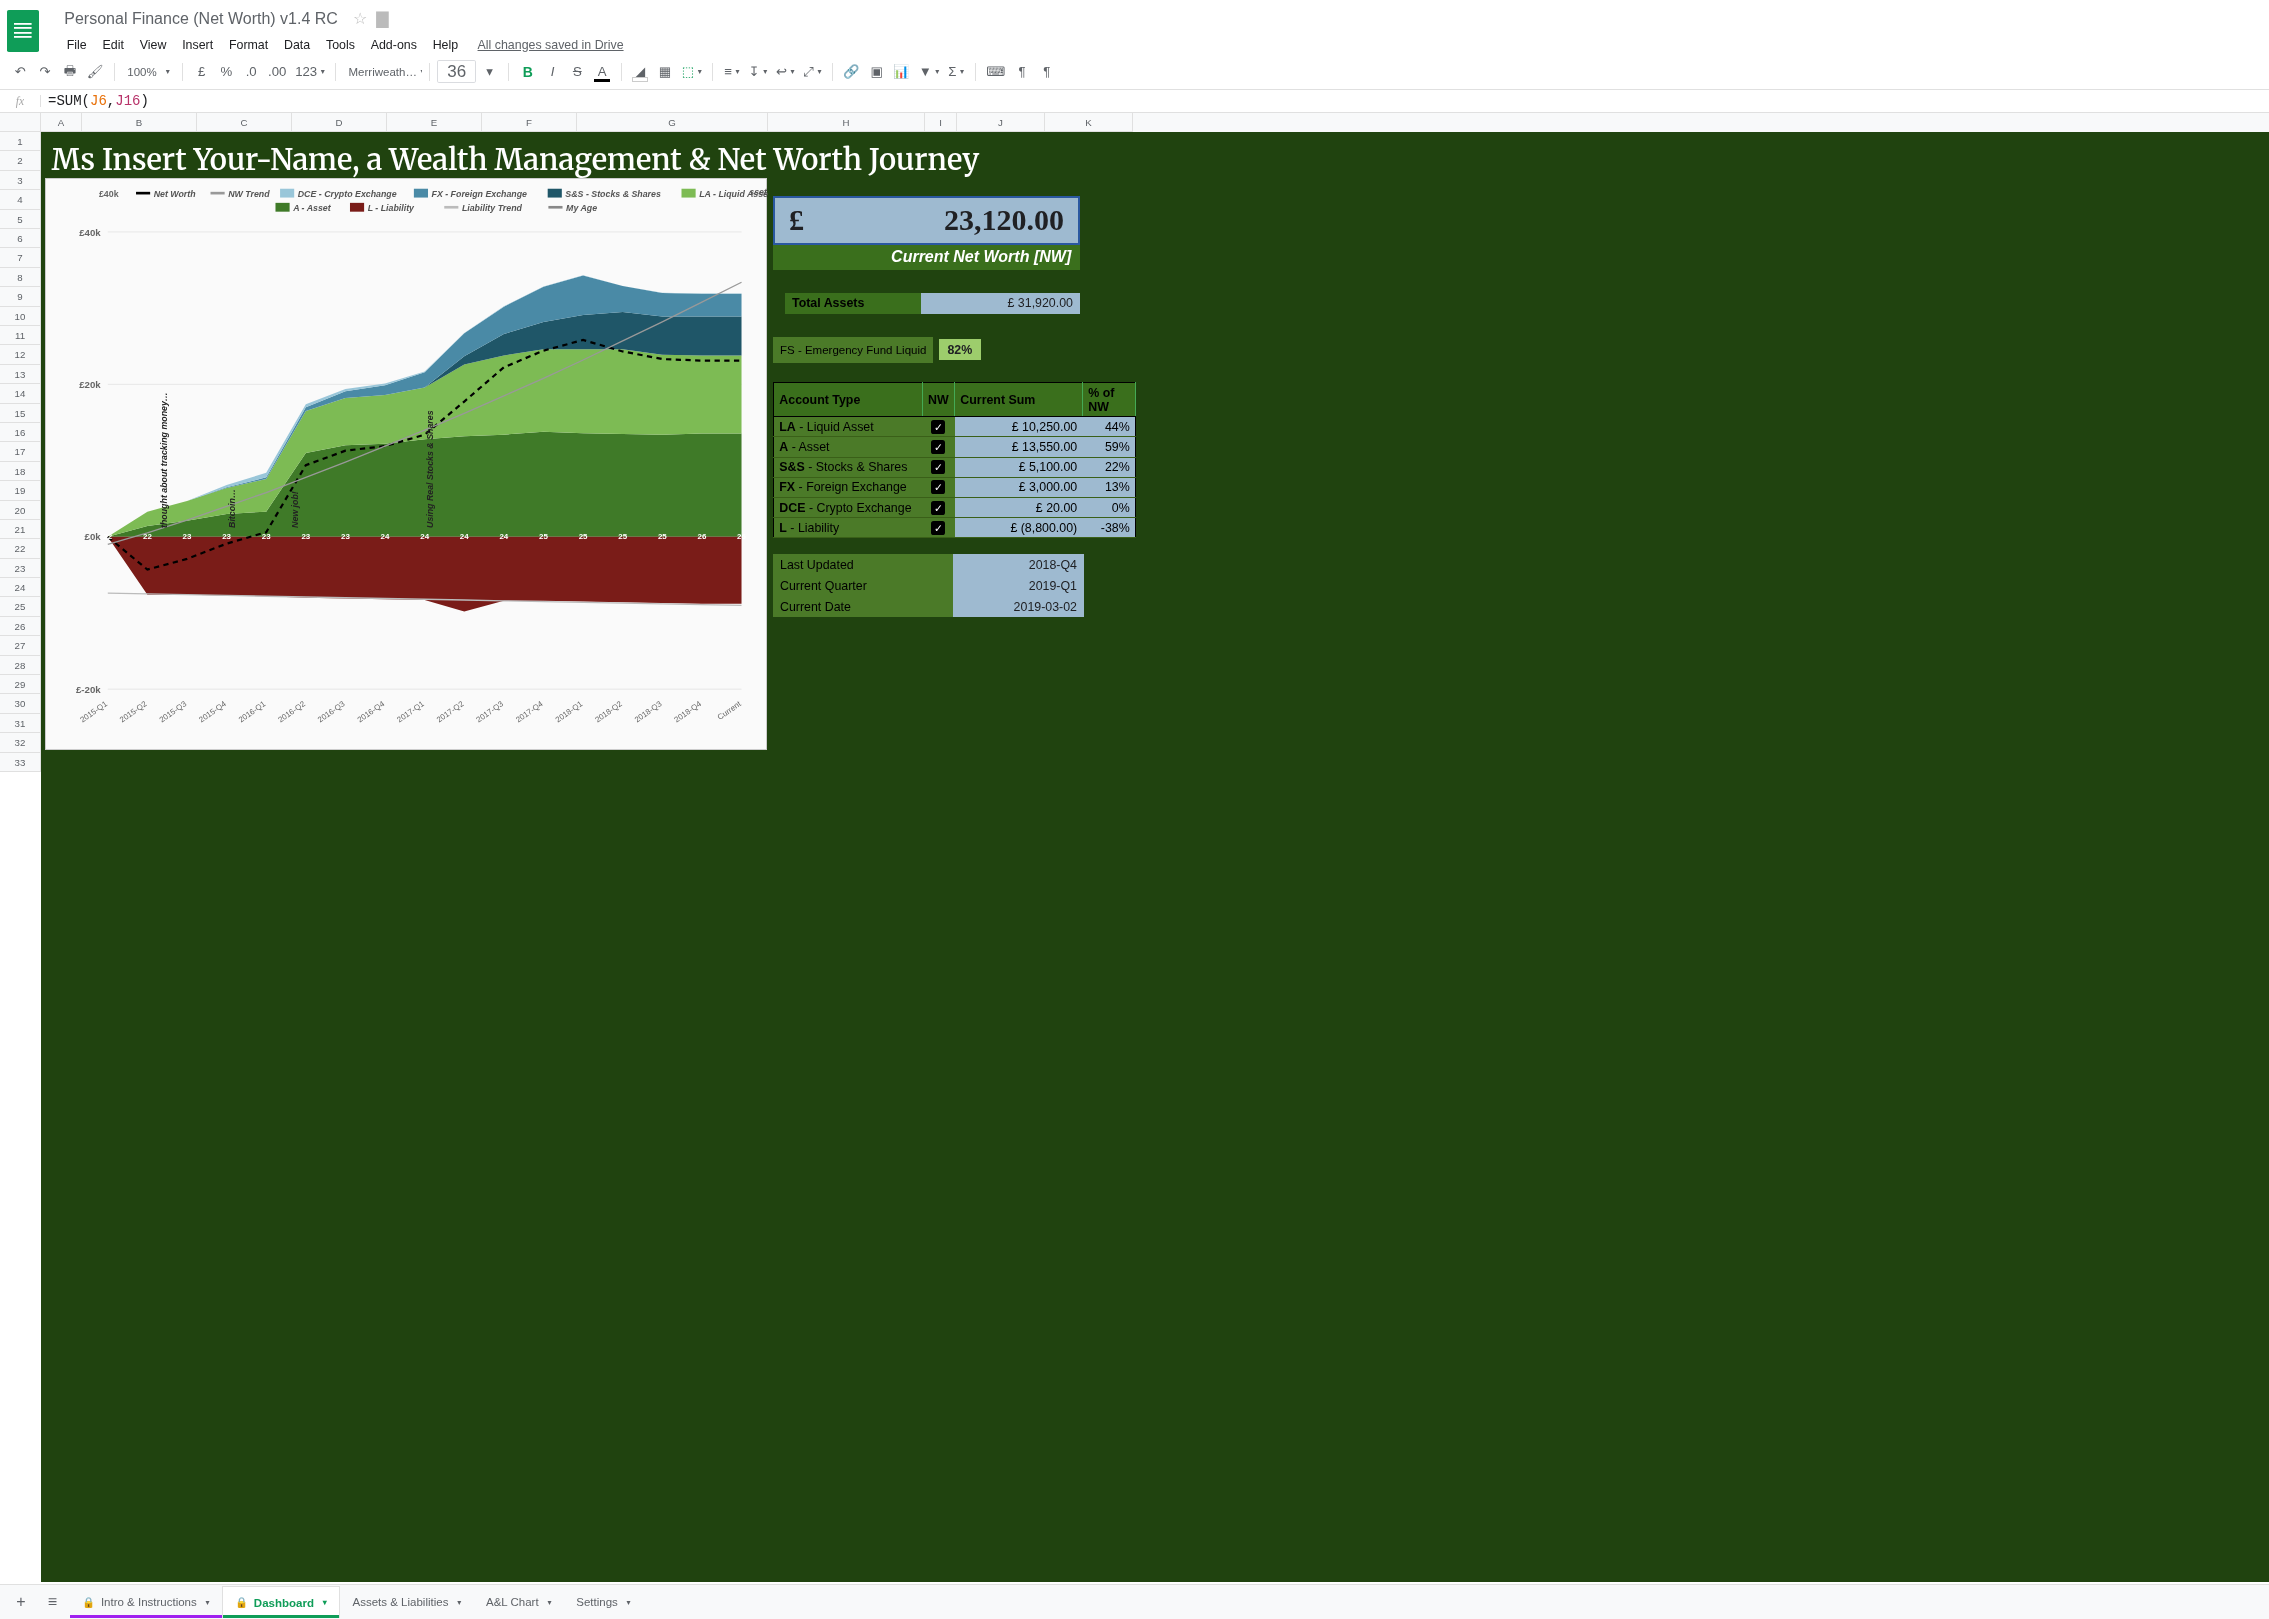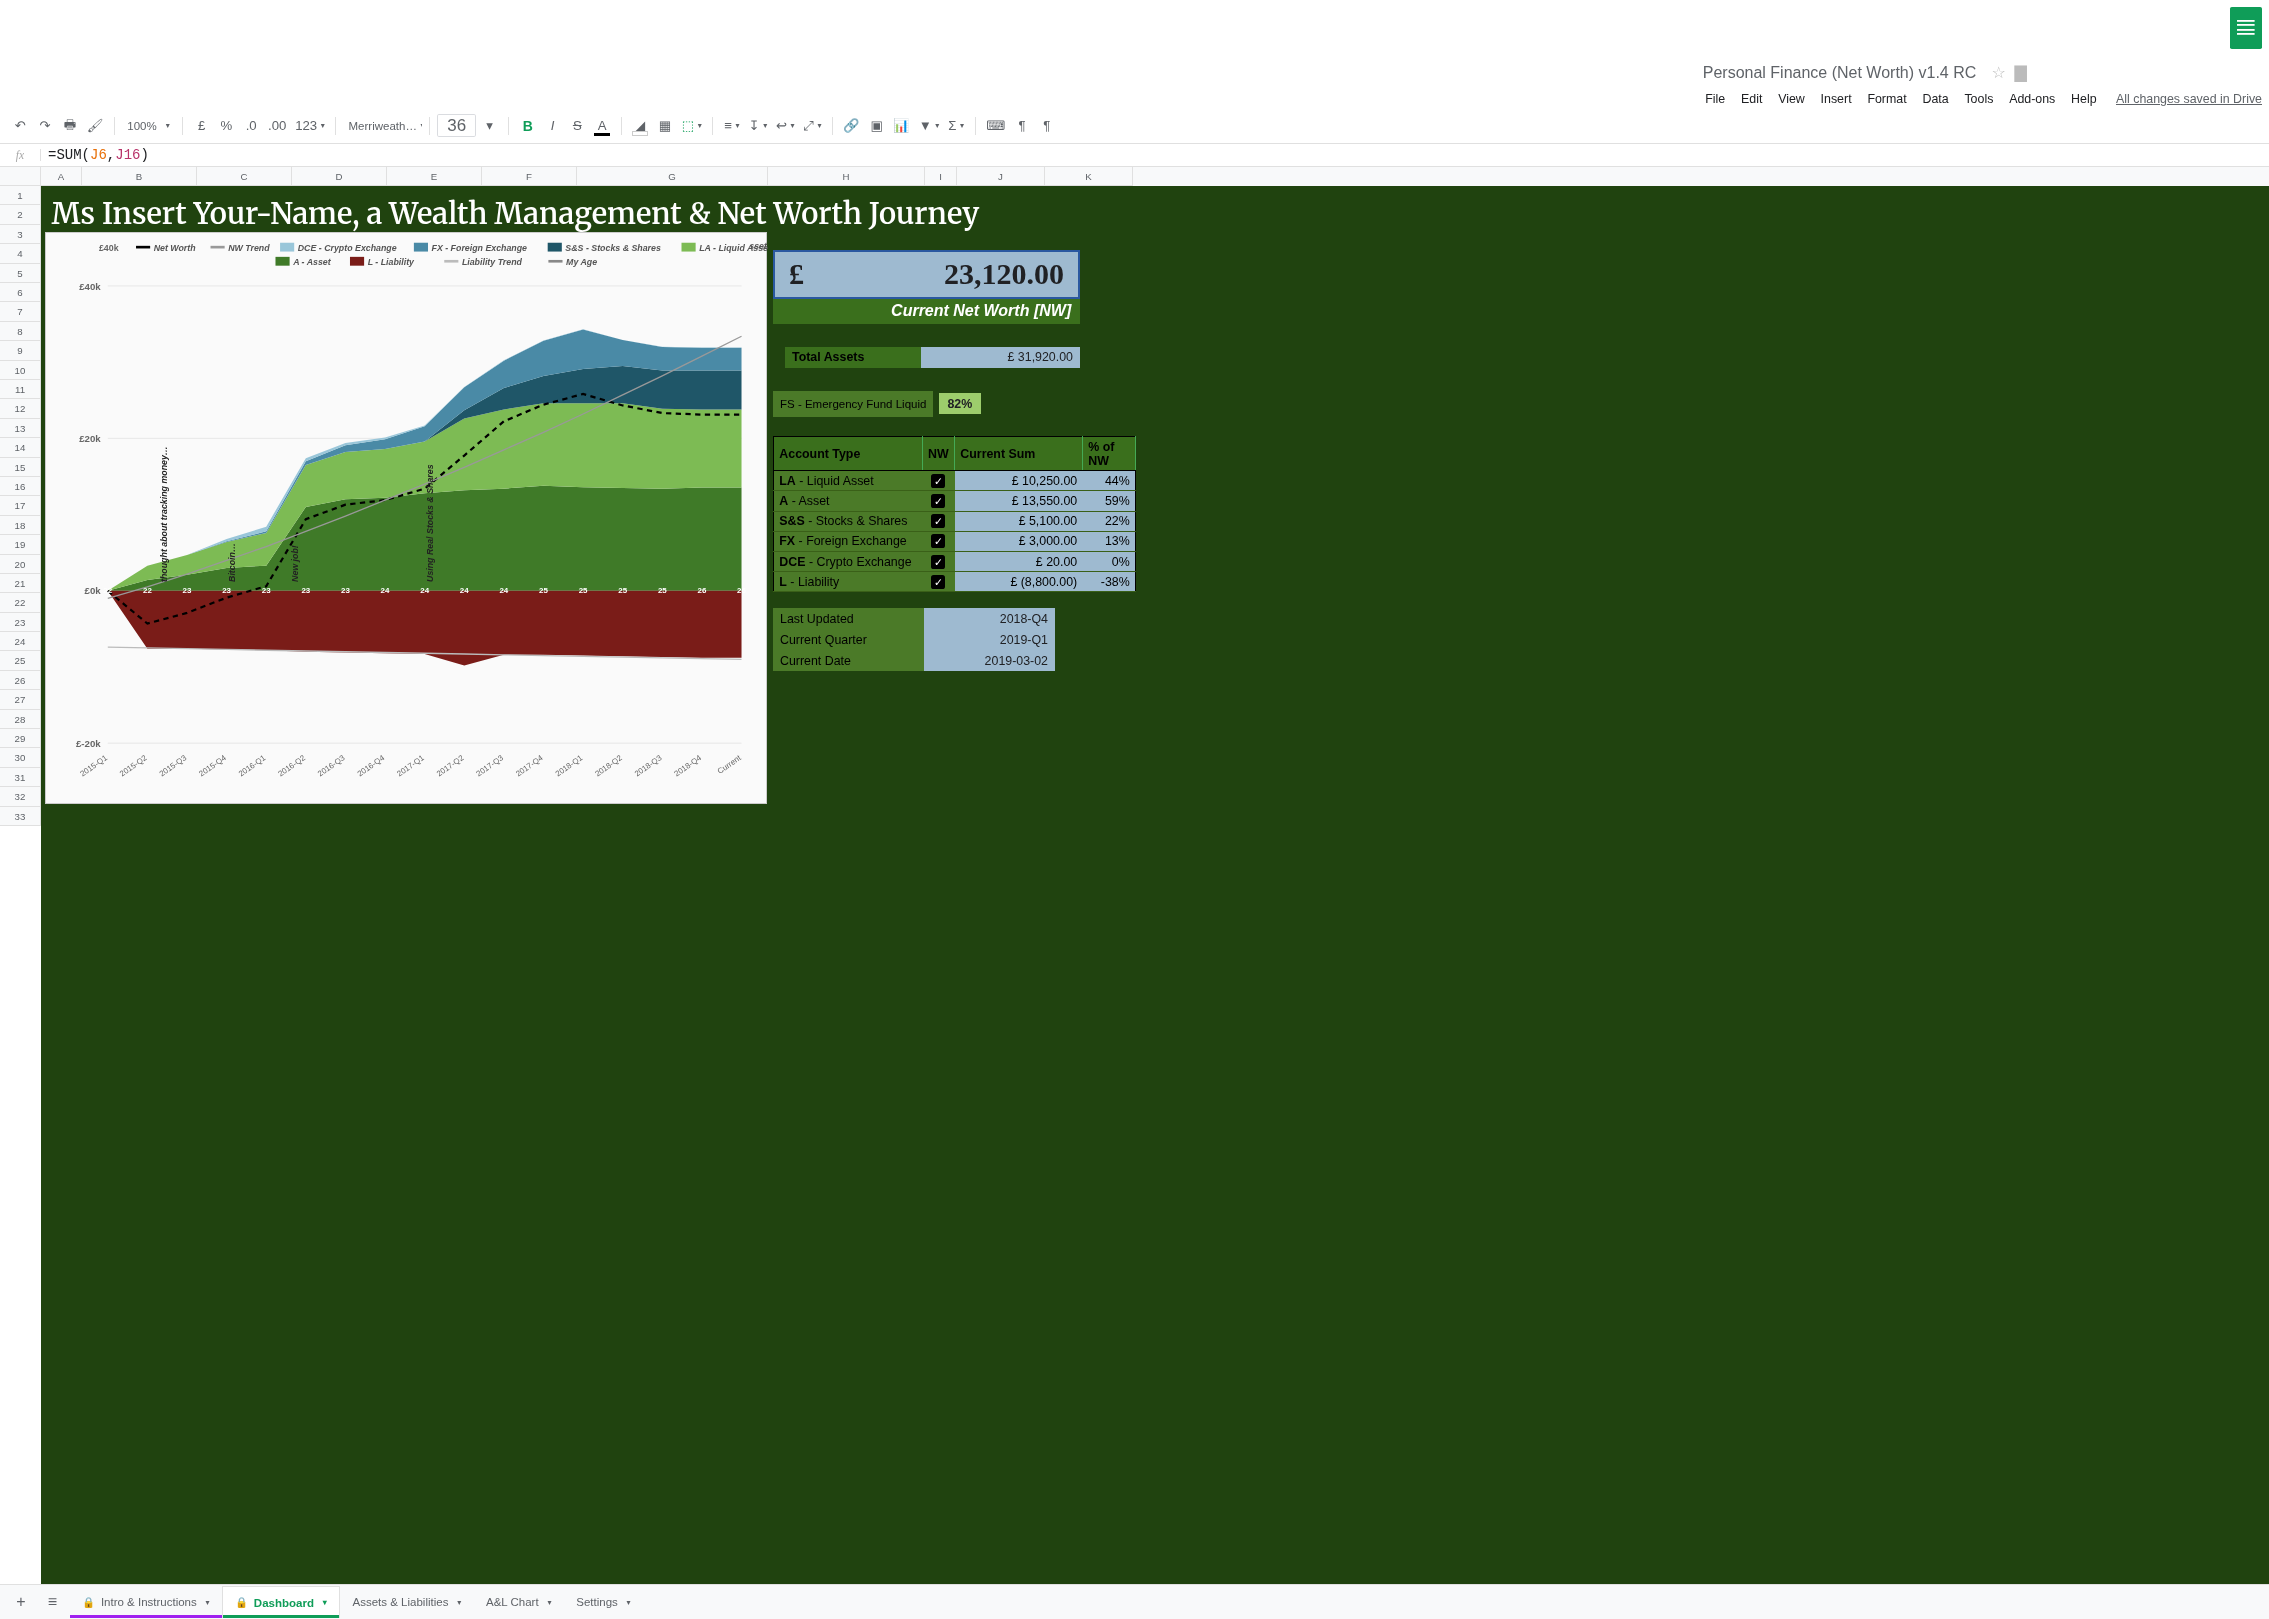--- a/index.html
+++ b/index.html
@@ -1,19 +1,19 @@
 <!DOCTYPE html>
 <html style="font-size:14px"><head>
 <meta charset="utf-8">
 <style>
 * { box-sizing: border-box; margin: 0; padding: 0; }
 body { font-family: Arial, sans-serif; font-size: 11.5px; color: #202124; background: #fff; overflow: hidden; }
 
 
-.titlebar { display: flex; align-items: flex-end; padding: 7px 7px 0 7px; gap: 12px; flex-direction: column; }
+.titlebar { display: flex; align-items: center; padding: 7px 7px 0 7px; gap: 19px; }
 .doc-icon { width: 32px; height: 42px; background: #0f9d58; border-radius: 1.8px; position: relative; display:flex; align-items:center; justify-content:center; }
 .doc-icon::after { content:""; width: 17.6px; height: 16px; background-image: linear-gradient(#fff,#fff), linear-gradient(#fff,#fff), linear-gradient(#fff,#fff), linear-gradient(#fff,#fff); background-size: 17.6px 1.8px; background-repeat: no-repeat; background-position: 0 0, 0 4.4px, 0 8.8px, 0 13.2px; }
 .title-col { flex: 1; }
 .doc-title-row { display:flex; align-items:center; gap: 8.8px; }
 .doc-title { font-size: 16px; color: #5f6368; padding: 1.8px 5.3px; border: 0.9px solid transparent; }
 .star { color: #bbb; font-size: 16px; cursor:pointer; }
 .folder { color: #bbb; font-size: 16px; cursor:pointer; }
 .menubar { display:flex; gap: 1.8px; padding-top: 3.5px; padding-left: 1.8px; align-items:center; }
 .menubar .mitem { padding: 3.5px 7px; border-radius: 2.6px; cursor:pointer; font-size: 12.4px; }
 .save-status { margin-left: 10.6px; color: #5f6368; text-decoration: underline; font-size: 12.4px; }
@@ -67,21 +67,21 @@
 
 .acct-table { margin-top: 19.4px; width: 363px; border:0.9px solid #000; border-collapse: collapse; font-size: 12.4px; }
 .acct-table th { background:#3a6f1c; color:#000; text-align:left; padding:2.6px 5.3px; border-bottom:0.9px solid #000; border-right:0.9px solid #4a5; font-weight:bold; }
 .acct-table td { background:#4b7a28; color:#000; padding:2.6px 5.3px; border-bottom:0.9px solid #3a6018; }
 .acct-table td.nwcol { text-align:center; width:28px; }
 .acct-table td.sumcol { background:#9ebad0; text-align:right; width:128px; }
 .acct-table td.pctcol { background:#9ebad0; text-align:right; width:53px; }
 .acct-table b { font-weight:bold; }
 .chk { display:inline-block; width:14px; height:14px; background:#000; color:#fff; border-radius:2.6px; text-align:center; line-height:14px; font-size:10.6px; }
 
-.meta-table { margin-top: 16px; width: 282px; }
+.meta-table { margin-top: 16px; width: 311px; }
 .meta-table .row { display:flex; }
 .meta-table .lab { background:#4b7a28; color:#000; flex:1; padding:3.5px 7px; font-size:12.4px; }
 .meta-table .val { background:#9ebad0; width:131px; text-align:right; padding:3.5px 7px; font-size:12.4px; }
 
 
 .tabbar { position:fixed; bottom:0; left:0; right:0; height:35px; background:#f8f9fa; border-top:0.9px solid #e0e0e0; display:flex; align-items:center; padding: 0 7px; gap:3.5px; }
 .tabbar .tbtn2 { width:28px; height:26.5px; display:flex; align-items:center; justify-content:center; color:#5f6368; cursor:pointer; font-size:16px; }
 .tabbar .tab { height:32px; display:flex; align-items:center; padding: 0 12.4px; gap: 5.3px; font-size:11.5px; color:#5f6368; cursor:pointer; position:relative; border-radius: 0; }
 .tabbar .tab .lock { font-size:10.6px; }
 .tabbar .tab.color-purple::before { content:""; position:absolute; bottom:0; left:0; right:0; height:2.6px; background:#a020f0; }

